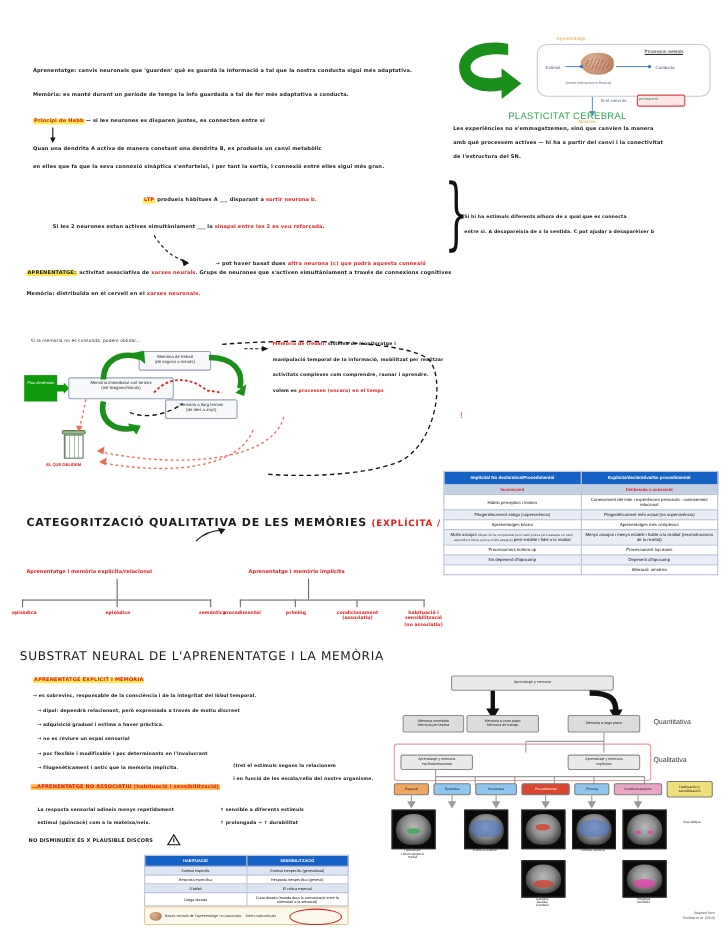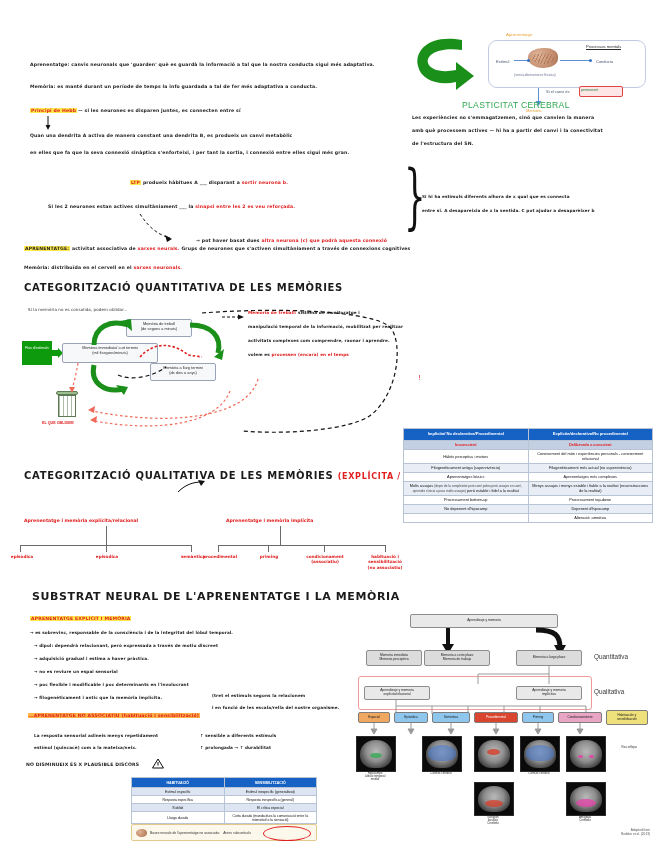--- a/index.html
+++ b/index.html
@@ -156,21 +156,20 @@
     <span>activitat associativa de</span>
     <span class="redb">xarxes neurals.</span>
     <span>Grups de neurones que s'activen simultàniament a través de connexions cognitives</span>
   </div>
   <div class="hw body-l" style="left:24px;top:265px;">
     <span>Memòria:</span>
     <span>distribuïda en el cervell en el</span>
     <span class="redb">xarxes neuronals.</span>
   </div>
 
-  <div class="hw sect" style="left:24px;top:282px;">CATEGORITZACIÓ QUANTITATIVA DE LES MEMÒRIES</div>
 
   <div class="hw" style="left:28px;top:307px;font-size:4px;font-weight:400;color:#333;">Si la memòria no es consolida, podem oblidar...</div>
 
   <div class="flow">
     <div class="greenbox" style="left:0px;top:36px;width:30px;height:24px;"></div>
     <div class="gbox-lbl" style="left:1px;top:41px;width:28px;">Flux d'estímuls</div>
     <svg style="position:absolute;left:29px;top:43px;" width="12" height="10">
         <polygon points="0,2 7,2 7,0 12,5 7,10 7,8 0,8" fill="#0d9b0d"></polygon>
       </svg>
 
@@ -312,21 +311,21 @@
       <td>No depenent d'hipocamp</td>
       <td>Depenent d'hipocamp</td>
     </tr>
     <tr class="r-w">
       <td></td>
       <td>Alteració: amnèsia</td>
     </tr>
   </tbody>
     </table>
 
-  <div class="hw" style="left:32px;top:590px;font-size:11px;font-weight:700;letter-spacing:.6px;text-align:center;">SUBSTRAT NEURAL DE L'APRENENTATGE I LA MEMÒRIA</div>
+  <div class="hw" style="left:18px;top:590px;font-size:11px;font-weight:400;letter-spacing:.6px;text-align:center;">SUBSTRAT NEURAL DE L'APRENENTATGE I LA MEMÒRIA</div>
   <div class="hw body-l" style="left:30px;top:616px;"><span class="hl-y redb">APRENENTATGE EXPLÍCIT I MEMÒRIA</span></div>
   <div class="hw body-s" style="left:30px;top:630px;">→ es sobrevinc, responsable de la consciència i de la integritat del lòbul temporal.</div>
   <div class="hw body-s" style="left:34px;top:643px;">→ dipol: dependrà relacionant, però expressada a través de motiu discreet</div>
   <div class="hw body-s" style="left:34px;top:656px;">→ adquisició gradual i estima a haver pràctica.</div>
   <div class="hw body-s" style="left:34px;top:669px;">→ no es reviure un espai sensorial</div>
   <div class="hw body-s" style="left:34px;top:682px;">→ poc flexible i modificable i poc determinants en l'involucrant</div>
   <div class="hw body-s" style="left:34px;top:695px;">→ filogenèticament i antic que la memòria implícita.</div>
 
   <div class="hw body-s" style="left:212px;top:693px;">(tret el estímuls segons la relacionem</div>
   <div class="hw body-s" style="left:212px;top:705px;">i en funció de les escala/rella del nostre organisme.</div>

